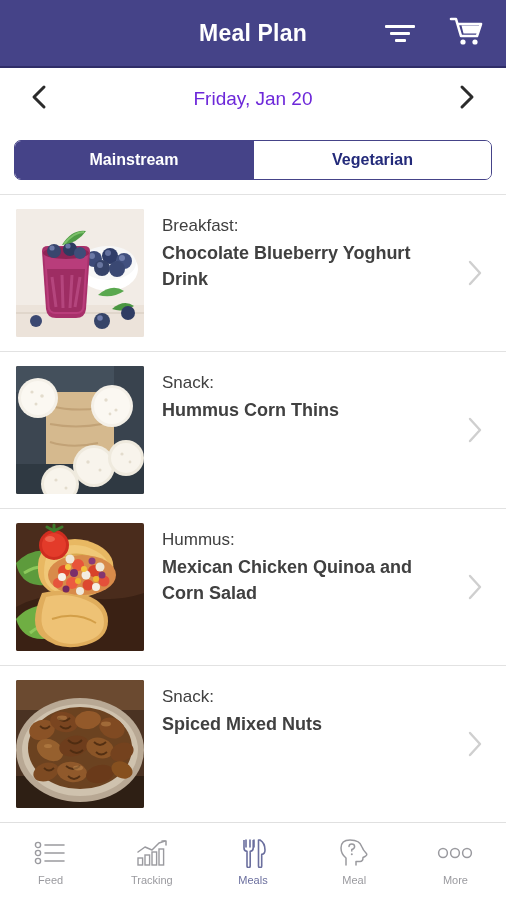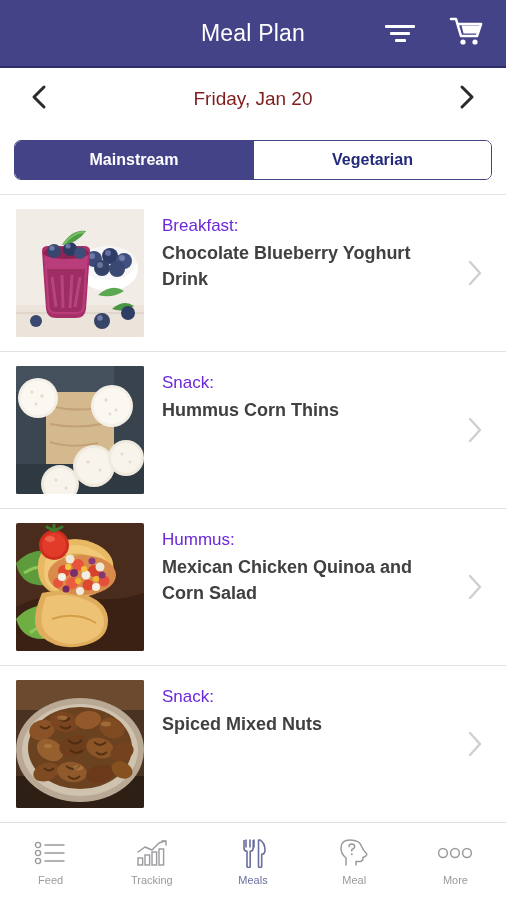--- a/index.html
+++ b/index.html
@@ -30,21 +30,21 @@
     flex: 0 0 auto;
     position: relative;
     border-bottom: 2px solid #2f2d68;
   }
   .appbar-title {
     position: absolute;
     left: 0; right: 0;
     text-align: center;
     color: #ffffff;
     font-size: 23px;
-    font-weight: normal;
+    font-weight: bold;
     letter-spacing: .2px;
     pointer-events: none;
   }
   .appbar-actions {
     margin-left: auto;
     display: flex;
     align-items: center;
     gap: 26px;
     padding-right: 20px;
     z-index: 2;
@@ -67,21 +67,21 @@
     height: 62px;
     flex: 0 0 auto;
     display: flex;
     align-items: center;
     justify-content: space-between;
     padding: 0 22px;
     background: #ffffff;
   }
   .date-label {
     font-size: 19px;
-    color: #7f1d1d;
+    color: #6d28d9;
     font-weight: normal;
   }
   .nav-arrow { cursor: pointer; display:flex; align-items:center; justify-content:center; width:34px; height:34px; }
 
   
   .segment-wrap {
     padding: 10px 14px 14px 14px;
     flex: 0 0 auto;
     background: #ffffff;
   }
@@ -136,21 +136,21 @@
   }
   .thumb svg { display:block; width:100%; height:100%; }
   .meal-text {
     flex: 1 1 auto;
     padding-left: 18px;
     padding-top: 4px;
     padding-right: 40px;
   }
   .meal-type {
     font-size: 17px;
-    color: #6d28d9;
+    color: #404040;
     line-height: 26px;
   }
   .meal-name {
     font-size: 18px;
     color: #404040;
     font-weight: bold;
     line-height: 26px;
     margin-top: 1px;
   }
   .row-chevron {

